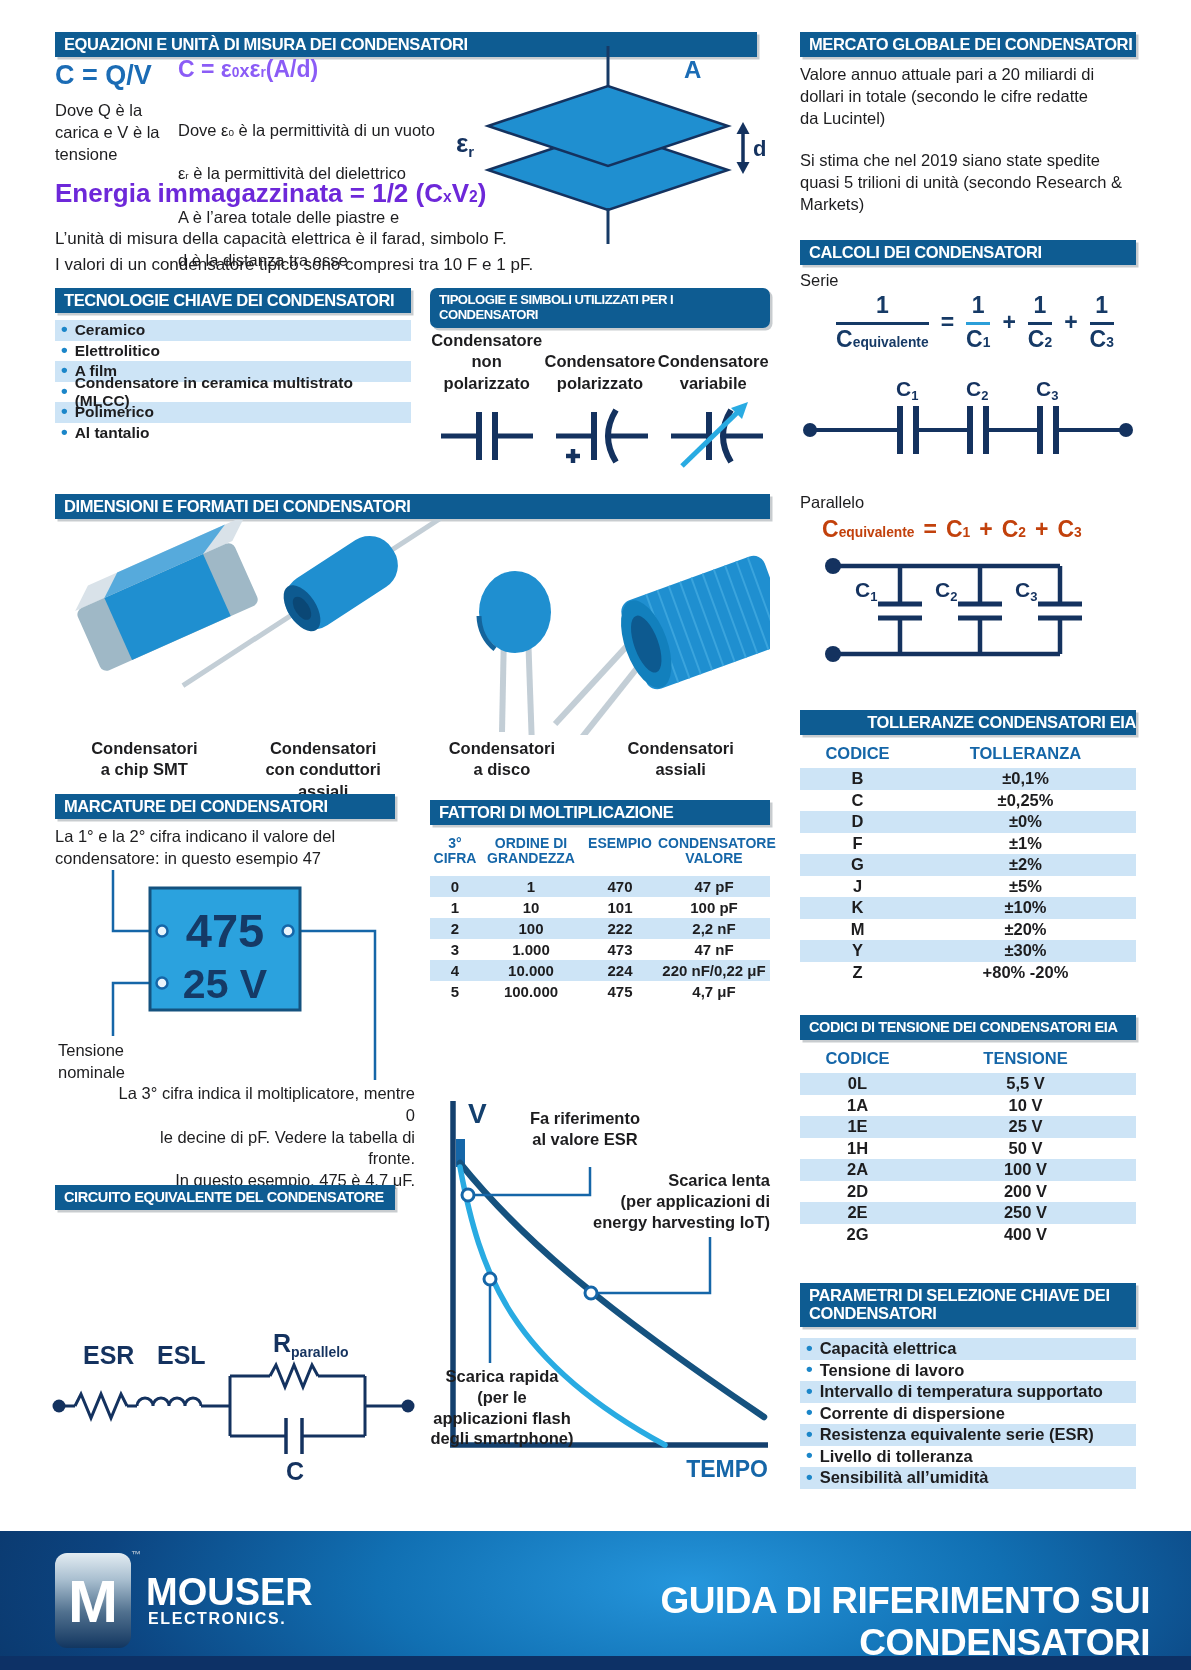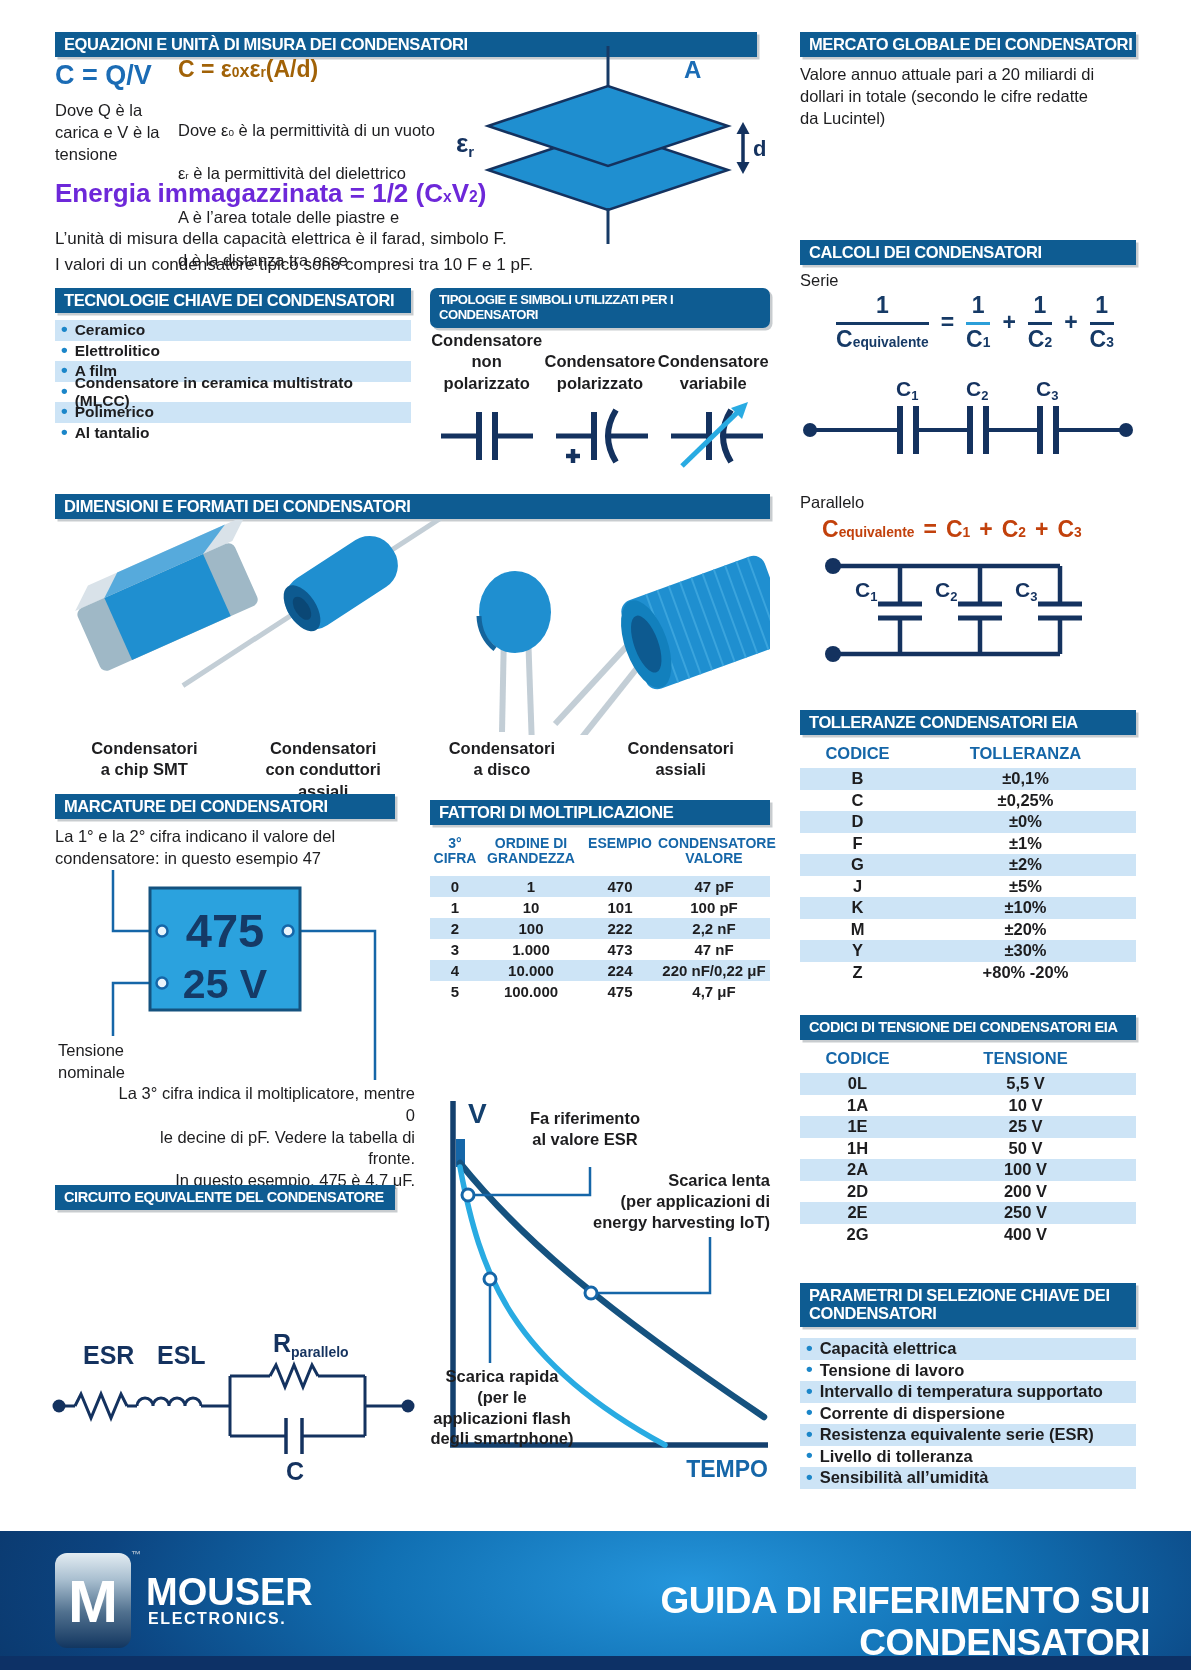--- a/index.html
+++ b/index.html
@@ -6,21 +6,21 @@
   .page{position:relative;width:1191px;height:1670px;background:#ffffff;
         font-family:"Liberation Sans",sans-serif;color:#1d1d1f;overflow:hidden;margin:0 auto;}
   .abs{position:absolute;}
   .bar{position:absolute;background:#0e5c92;color:#fff;font-weight:bold;font-size:16.5px;
        letter-spacing:-0.4px;padding:3px 0 4px 9px;line-height:1.12;white-space:pre-line;
        box-shadow:2.5px 2.5px 0 rgba(110,120,130,0.38);}
   .bar-md{font-size:14.5px;padding-top:4px;padding-bottom:5px;}
   .bar-sm{font-size:13.1px;padding-top:5px;padding-bottom:6px;letter-spacing:-0.5px;}
   .txt{font-weight:normal;font-size:16.5px;line-height:1.32;white-space:pre-line;}
   .f1{font-size:27px;font-weight:bold;color:#1b6cb5;}
-  .f2{font-size:23px;font-weight:bold;color:#a16207;}
+  .f2{font-size:23px;font-weight:bold;color:#8b5cf6;}
   .energy{font-size:26px;font-weight:bold;color:#6d28d9;}
   sub{font-size:60%;line-height:0;vertical-align:-14%;}
   sup{font-size:60%;line-height:0;vertical-align:40%;}
   .list .lrow{display:flex;align-items:center;height:20.5px;font-weight:bold;font-size:15.5px;}
   .list .lrow:nth-of-type(odd){background:#cde4f6;}
   .dot{color:#1b86c9;margin:0 7px 2px 6px;font-size:19px;line-height:0;}
   .thead{position:absolute;display:flex;font-weight:bold;color:#1566a8;text-align:center;
          font-size:16.5px;line-height:1.1;white-space:pre-line;}
   .t2 .trow{display:flex;height:21.5px;align-items:center;font-weight:bold;font-size:16.5px;text-align:center;}
   .t2 .trow:nth-of-type(odd){background:#cde4f6;}
@@ -339,20 +339,23 @@
       <line x1="320" y1="88" x2="358" y2="88"></line>
     </g>
     <circle cx="363" cy="88" r="6.5" fill="#14325f"></circle>
     <text x="241" y="162" font-size="25" font-weight="bold" fill="#14325f">C</text>
   </svg>
 
   <div class="bar" style="left:800px;top:32px;width:327px;">MERCATO GLOBALE DEI CONDENSATORI</div>
   <div class="abs txt" style="left:800px;top:64px;width:345px;">Valore annuo attuale pari a 20 miliardi di
 dollari in totale (secondo le cifre redatte
 da Lucintel)</div>
+  <div class="abs txt" style="left:800px;top:150px;width:345px;">Si stima che nel 2019 siano state spedite
+quasi 5 trilioni di unità (secondo Research &amp;
+Markets)</div>
 
   <div class="bar" style="left:800px;top:240px;width:327px;">CALCOLI DEI CONDENSATORI</div>
   <div class="abs txt" style="left:800px;top:270px;">Serie</div>
 
   <div class="formula-row" style="left:815px;top:292px;width:320px;">
     <span class="frac">
         <span>1</span>
         <span class="fbar"></span>
         <span><span>C</span><sub>equivalente</sub></span>
       </span>
@@ -418,21 +421,21 @@
       <line x1="223" y1="66" x2="267" y2="66" stroke-width="5"></line>
       <line x1="85" y1="66" x2="85" y2="102" stroke-width="4.5"></line>
       <line x1="165" y1="66" x2="165" y2="102" stroke-width="4.5"></line>
       <line x1="245" y1="66" x2="245" y2="102" stroke-width="4.5"></line>
     </g>
     <text x="40" y="45" font-size="21" font-weight="bold" fill="#14325f"><tspan>C</tspan><tspan font-size="13" dy="4">1</tspan></text>
     <text x="120" y="45" font-size="21" font-weight="bold" fill="#14325f"><tspan>C</tspan><tspan font-size="13" dy="4">2</tspan></text>
     <text x="200" y="45" font-size="21" font-weight="bold" fill="#14325f"><tspan>C</tspan><tspan font-size="13" dy="4">3</tspan></text>
   </svg>
 
-  <div class="bar" style="left:800px;top:710px;width:327px;">TOLLERANZE CONDENSATORI EIA</div>
+  <div class="bar" style="left:800px;top:710px;width:327px;text-align:right;">TOLLERANZE CONDENSATORI EIA</div>
   <div class="thead" style="left:800px;top:744px;width:336px;">
     <span class="c1" style="width:115px;">CODICE</span>
     <span class="c2" style="width:221px;">TOLLERANZA</span>
   </div>
   <div class="abs t2" style="left:800px;top:768px;width:336px;">
 
       <div class="trow">
         <span class="c1">B</span>
         <span class="c2">±0,1%</span>
       </div>

